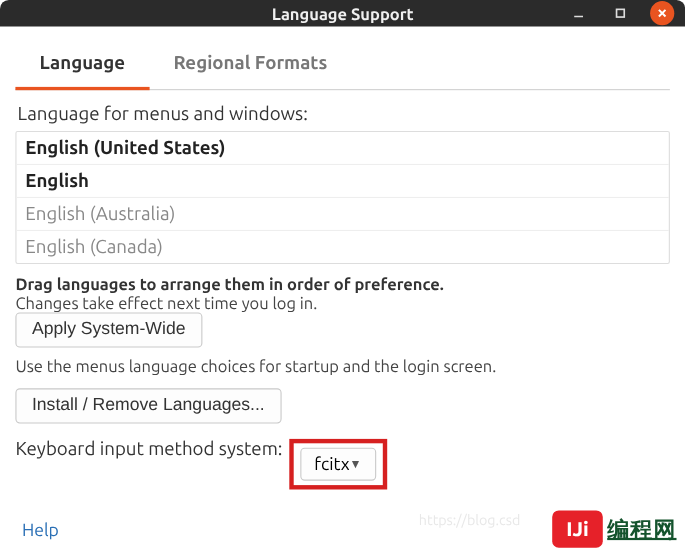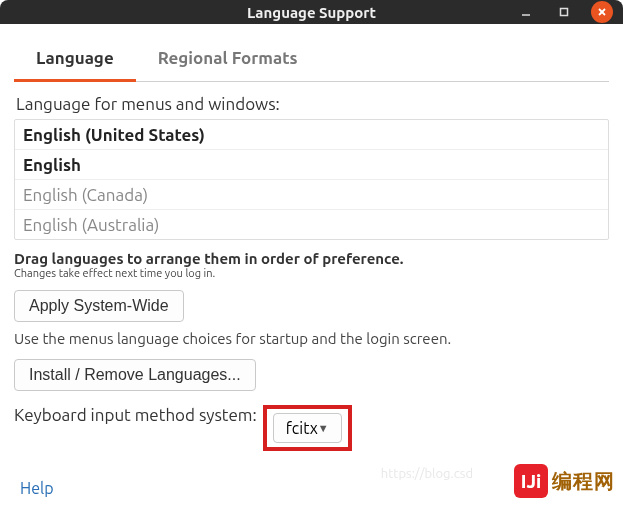--- a/index.html
+++ b/index.html
@@ -75,23 +75,23 @@
   .lang-item:last-child { border-bottom: none; }
   .lang-item.primary { font-weight: 600; color: #222; }
   .lang-item.secondary { color: #888; }
   .hint-bold {
     font-weight: 700;
     font-size: 15px;
     color: #333;
     margin-top: 6px;
   }
   .hint {
-    font-size: 11px;
+    font-size: 15px;
     color: #444;
-    margin-bottom: 11px;
+    margin-bottom: 0;
   }
   .btn {
     display: inline-block;
     padding: 6px 14px;
     font-size: 16px;
     background: #fdfdfd;
     border: 1px solid #c9c9c9;
     border-radius: 4px;
     cursor: pointer;
     color: #333;
@@ -143,26 +143,26 @@
     bottom: 10px;
     display: flex;
     align-items: center;
     gap: 4px;
     font-size: 20px;
     font-weight: 700;
   }
   .wm-badge {
     background: #e62129;
     color: #fff;
-    width: 34px; height: 34px;
+    width: 46px; height: 34px;
     border-radius: 6px;
     display: flex; align-items: center; justify-content: center;
     font-size: 18px; font-weight: 900;
   }
-  .wm-text { color: #a16207; letter-spacing: 1px; }
+  .wm-text { color: #14532d; letter-spacing: 1px; text-decoration: underline; }
   .faint-url {
     position: absolute;
     right: 150px;
     bottom: 28px;
     color: #e8e8e8;
     font-size: 13px;
   }
 </style>
 </head>
 <body>
@@ -194,22 +194,22 @@
   <div class="tabs">
     <div class="tab active">Language</div>
     <div class="tab">Regional Formats</div>
   </div>
 
   <div class="section-label">Language for menus and windows:</div>
 
   <div class="lang-list">
     <div class="lang-item primary">English (United States)</div>
     <div class="lang-item primary">English</div>
+    <div class="lang-item secondary">English (Australia)</div>
     <div class="lang-item secondary">English (Canada)</div>
-    <div class="lang-item secondary">English (Australia)</div>
   </div>
 
   <div class="hint-bold">Drag languages to arrange them in order of preference.</div>
   <div class="hint">Changes take effect next time you log in.</div>
 
   <button class="btn">Apply System-Wide</button>
 
   <div class="desc">Use the menus language choices for startup and the login screen.</div>
 
   <button class="btn">Install / Remove Languages...</button>

